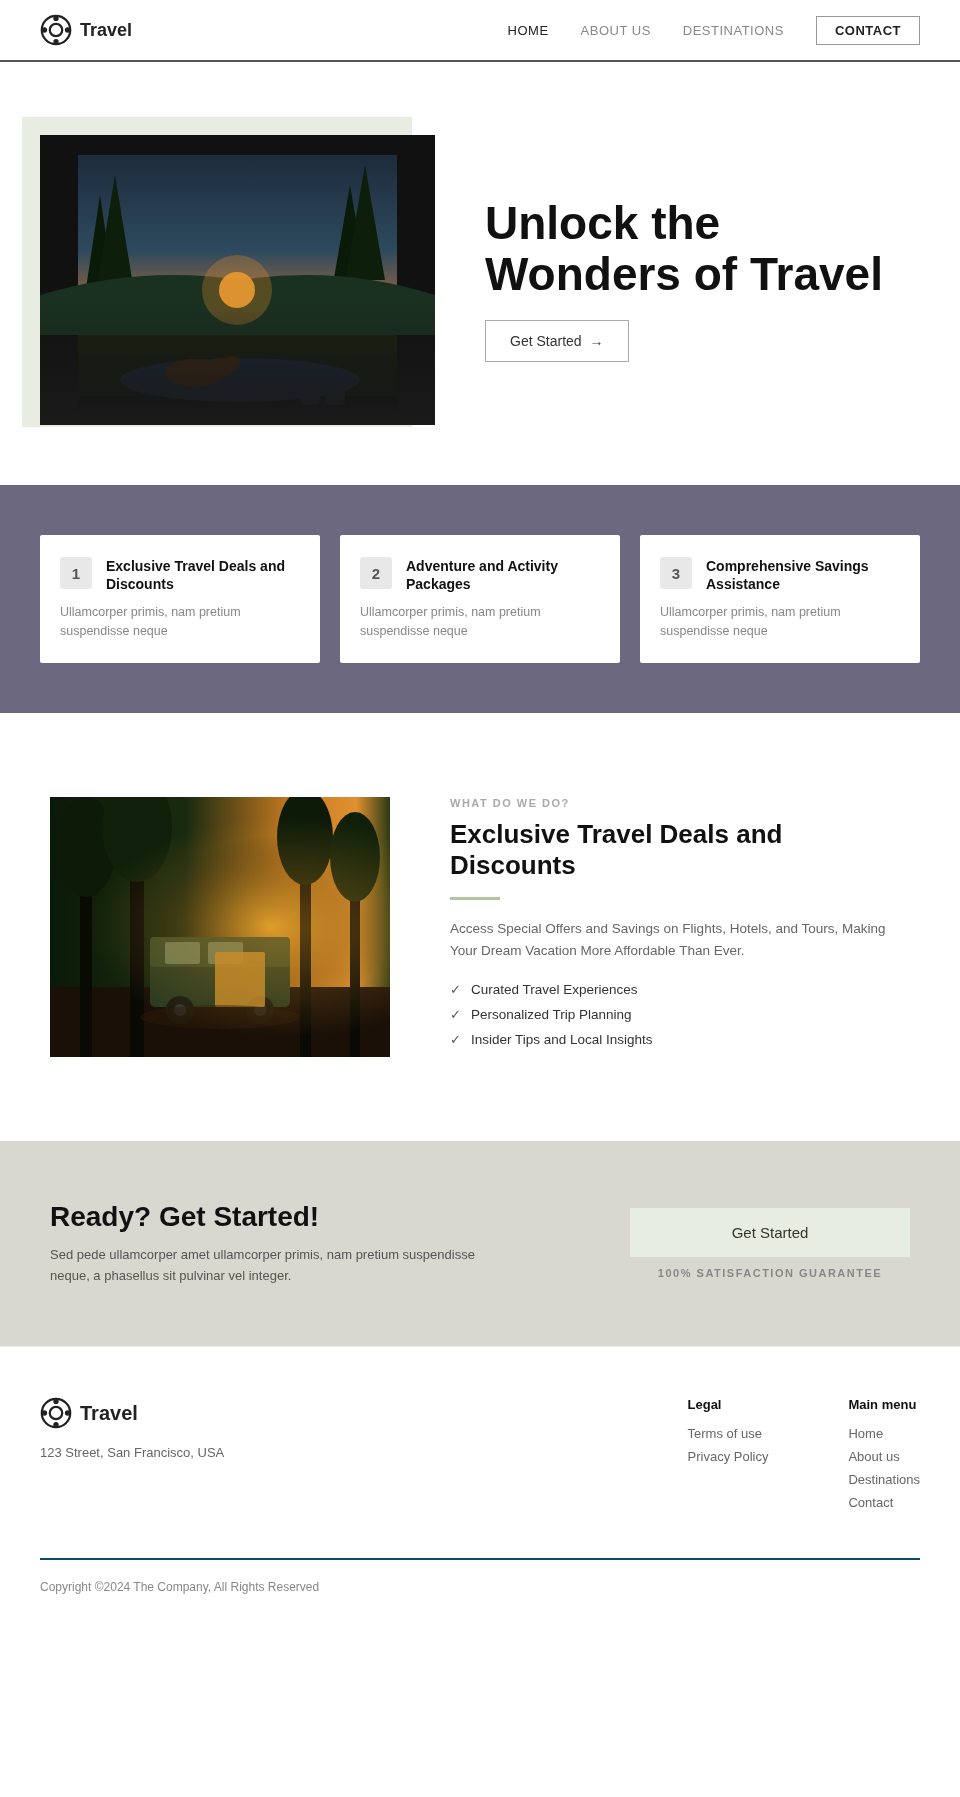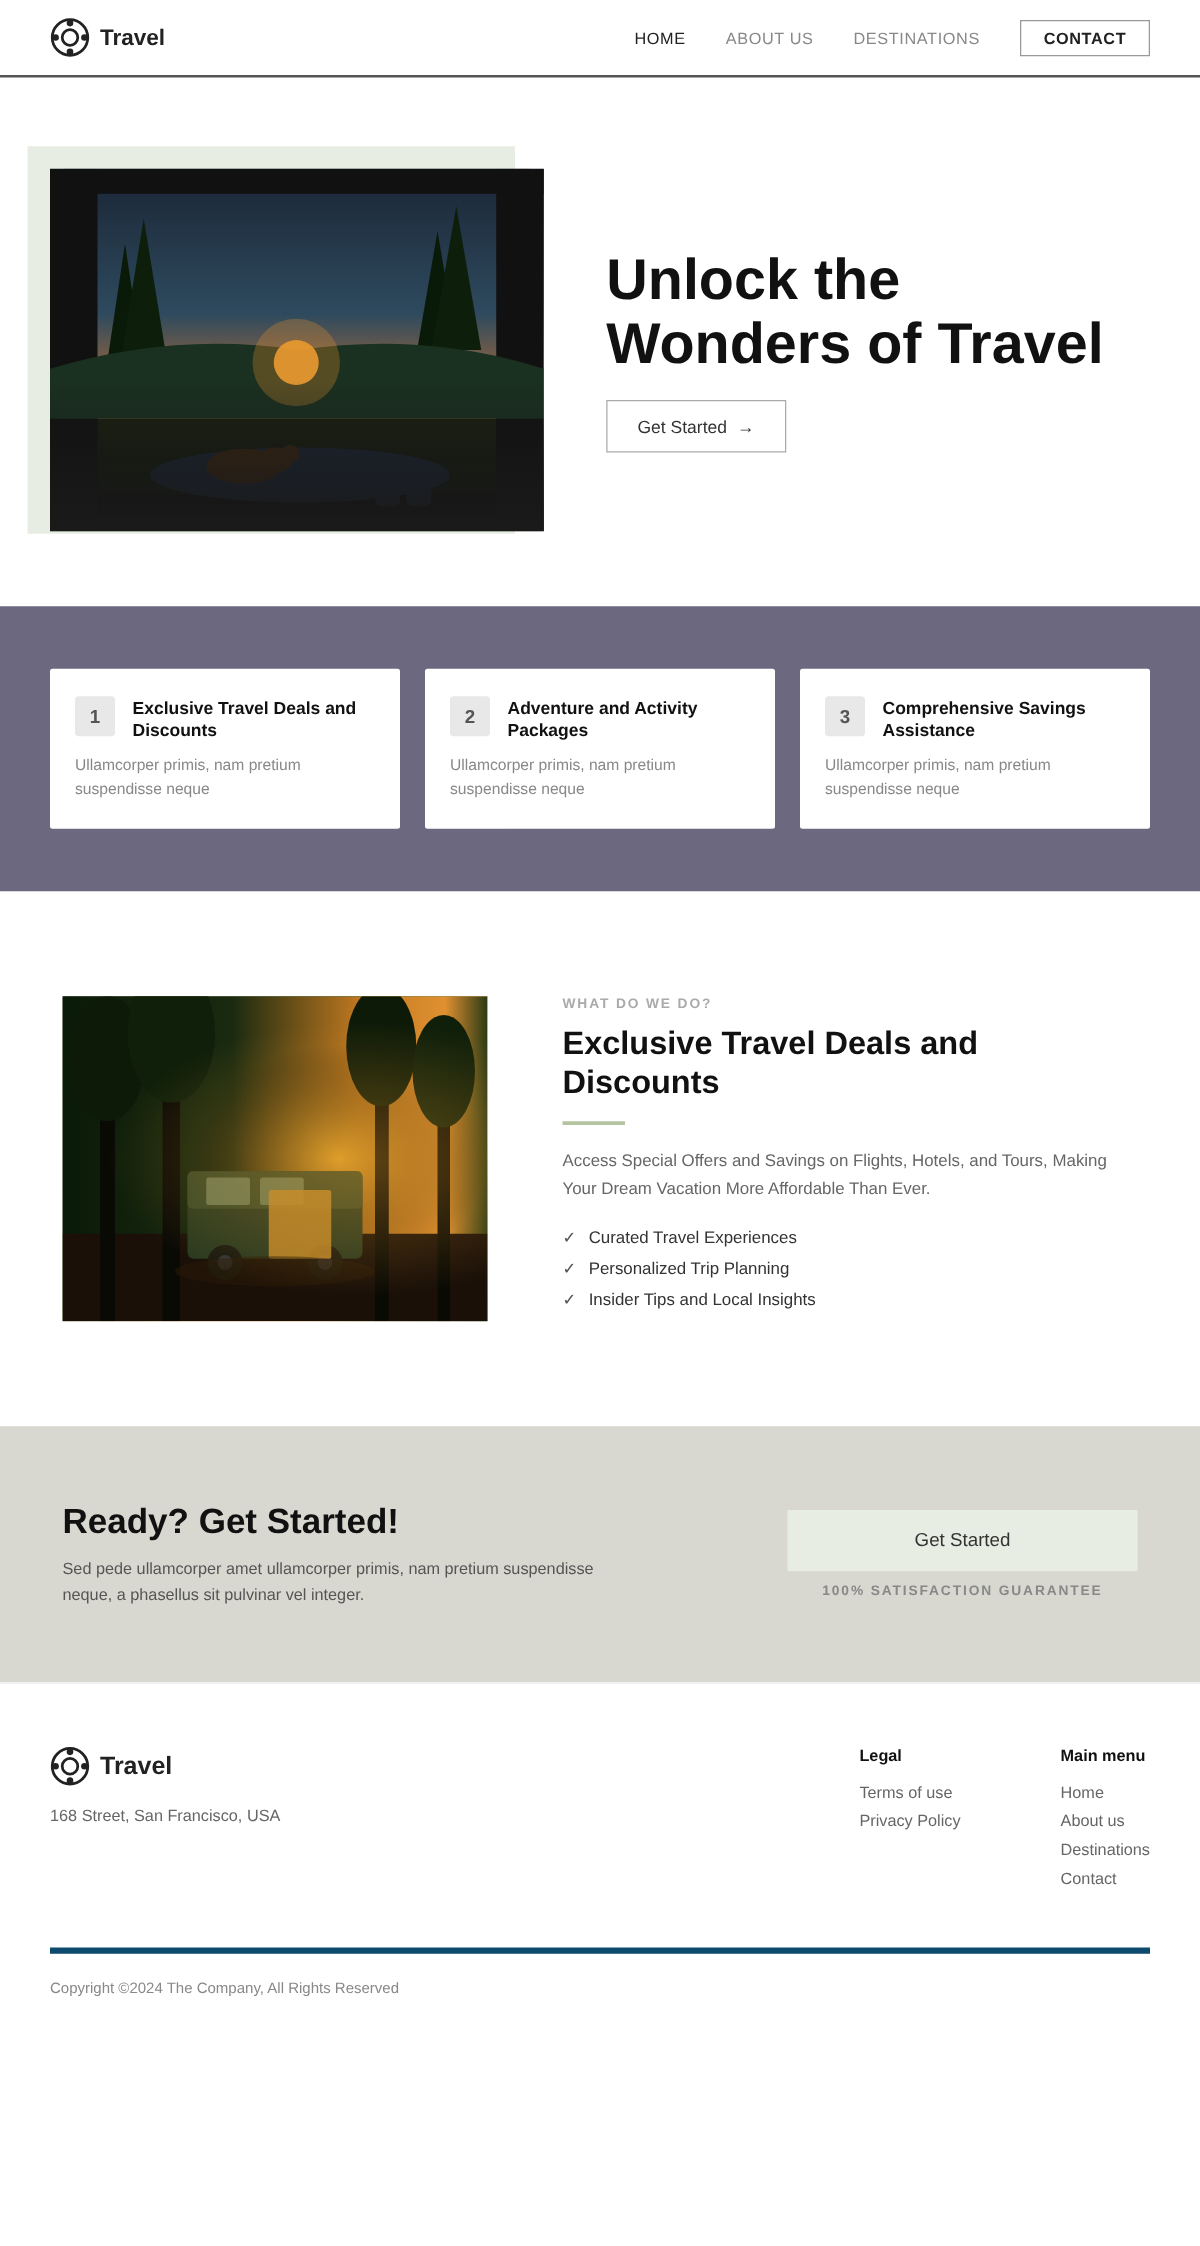--- a/index.html
+++ b/index.html
@@ -296,21 +296,21 @@
     }
     .footer-col a {
       display: block;
       font-size: 13px;
       color: #666;
       text-decoration: none;
       margin-bottom: 8px;
       cursor: pointer;
     }
     .footer-bottom {
-      border-top: 5px solid #0c4a6e;
+      border-top: 2px solid #0c4a6e;
       padding-top: 20px;
       font-size: 12px;
       color: #888;
     }
 
     
     .logo-svg {
       width: 32px;
       height: 32px;
     }
@@ -516,21 +516,21 @@
         <svg class="logo-svg" viewBox="0 0 36 36" fill="none" xmlns="http://www.w3.org/2000/svg">
           <circle cx="18" cy="18" r="16" stroke="#222" stroke-width="2.5"></circle>
           <circle cx="18" cy="18" r="7" stroke="#222" stroke-width="2.5"></circle>
           <circle cx="18" cy="5" r="3" fill="#222"></circle>
           <circle cx="18" cy="31" r="3" fill="#222"></circle>
           <circle cx="5" cy="18" r="3" fill="#222"></circle>
           <circle cx="31" cy="18" r="3" fill="#222"></circle>
         </svg>
         <span>Travel</span>
       </div>
-      <p class="footer-address">168 Street, San Francisco, USA</p>
+      <p class="footer-address">123 Street, San Francisco, USA</p>
     </div>
 
     <div class="footer-col">
       <h4>Legal</h4>
       <a>Terms of use</a>
       <a>Privacy Policy</a>
     </div>
 
     <div class="footer-col">
       <h4>Main menu</h4>

